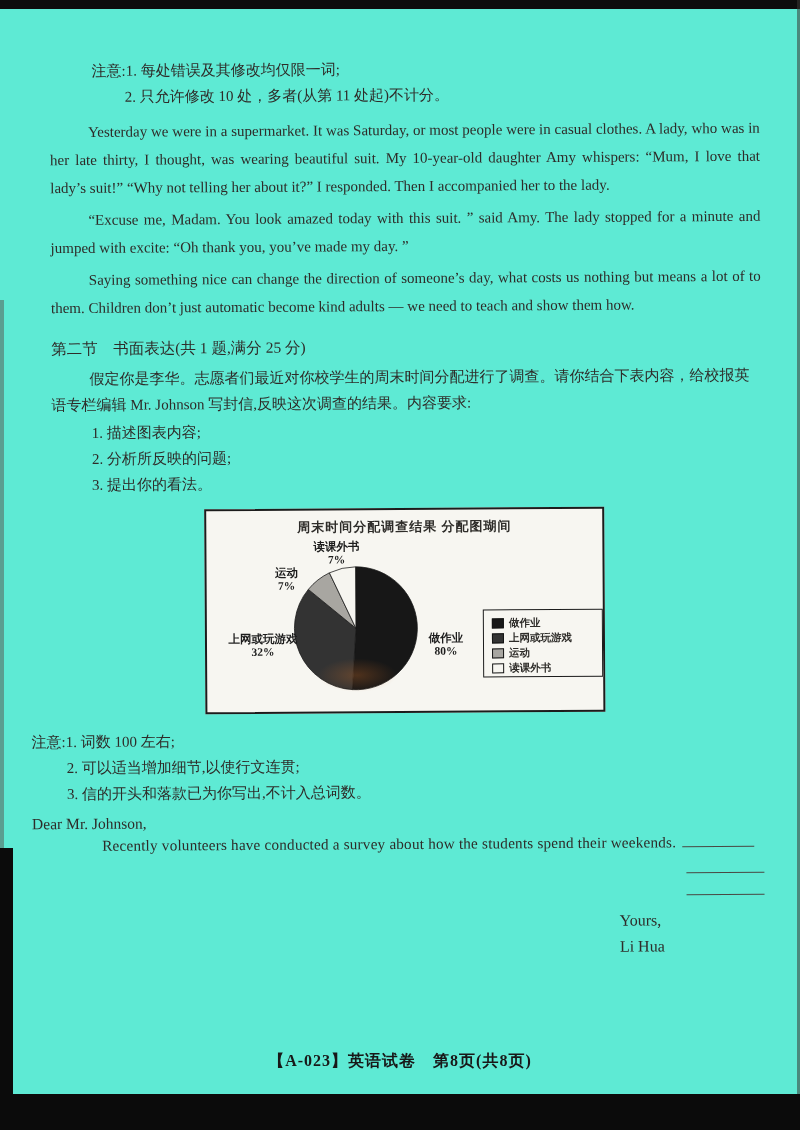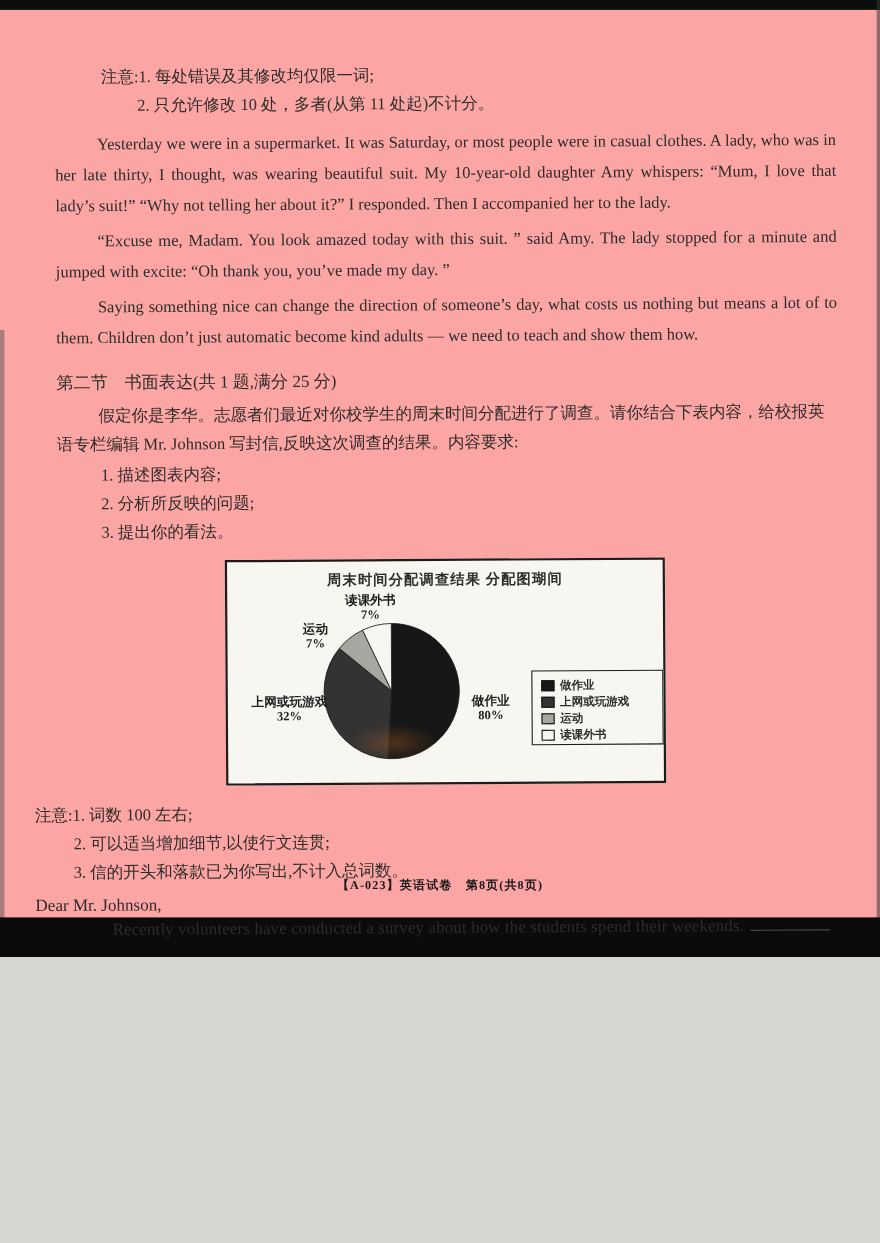--- a/index.html
+++ b/index.html
@@ -1,18 +1,18 @@
 <!DOCTYPE html>
 <html><head>
 <meta charset="utf-8">
 <style>
   * { margin:0; padding:0; box-sizing:border-box; }
   html,body { width:800px; height:1130px; }
   body { background:#d8d6d1; font-family:"Liberation Serif", serif; }
-  .page { position:relative; width:800px; height:870px; background:#fca5a5; overflow:hidden; color:#2e2c29; }
+  .page { position:relative; width:800px; height:1130px; background:#5eead4; overflow:hidden; color:#2e2c29; }
 
   
   .scan-top    { position:absolute; top:0; left:0; width:800px; height:9px; background:#0d0d0d; }
   .scan-bottom { position:absolute; bottom:0; left:0; width:800px; height:36px; background:#0b0b0b; }
   .scan-left   { position:absolute; left:0; top:848px; width:13px; height:282px; background:#0b0b0b; }
   .scan-left2  { position:absolute; left:0; top:300px; width:4px; height:560px; background:#56534e; opacity:.5; }
   .scan-right  { position:absolute; right:0; top:0; width:3px; height:1100px; background:#3a3834; opacity:.55; }
 
   .content { position:absolute; left:0; top:0; width:800px; padding:56px 38px 0 52px; transform:rotate(-0.35deg); }
 
@@ -49,21 +49,21 @@
   .notice2 { margin-top:14px; margin-left:-22px; }
   .notice2 .l23 { margin-left:35px; }
 
   .salutation { margin-top:8px; margin-left:-22px; font-size:15.5px; }
   .opening { margin-top:4px; margin-left:-22px; font-size:15.2px; }
   .opening .txt { letter-spacing:.2px; }
   .blank-inline { display:inline-block; width:72px; border-bottom:1.5px solid #4a4843; height:12px; margin-left:6px; }
   .blank-short { width:78px; border-bottom:1.5px solid #4a4843; height:1px; margin:21px 0 0 auto; }
   .closing-block { margin-left:565px; margin-top:12px; font-size:16px; line-height:26px; }
 
-  .footer { position:absolute; left:0; right:0; bottom:58px; text-align:center; font-size:11px; font-weight:bold; letter-spacing:1px; color:#181818; }
+  .footer { position:absolute; left:0; right:0; bottom:58px; text-align:center; font-size:16px; font-weight:bold; letter-spacing:1px; color:#181818; }
 </style>
 </head>
 <body>
 
 <div class="page">
   <div class="scan-top"></div>
   <div class="scan-right"></div>
   <div class="scan-left2"></div>
   <div class="scan-left"></div>
   <div class="scan-bottom"></div>
@@ -148,17 +148,21 @@
 
     <div class="salutation">Dear Mr. Johnson,</div>
 
     <p class="opening">
       <span style="display:inline-block;width:70px;"></span><span class="txt">Recently volunteers have conducted a survey about how the students spend their weekends.</span><span class="blank-inline"></span>
     </p>
 
     <div class="blank-short"></div>
     <div class="blank-short"></div>
 
+    <div class="closing-block">
+      <div>Yours,</div>
+      <div>Li Hua</div>
+    </div>
 
   </div>
 
   <div class="footer">【A-023】英语试卷　第8页(共8页)</div>
 </div>
 
 </body></html>

